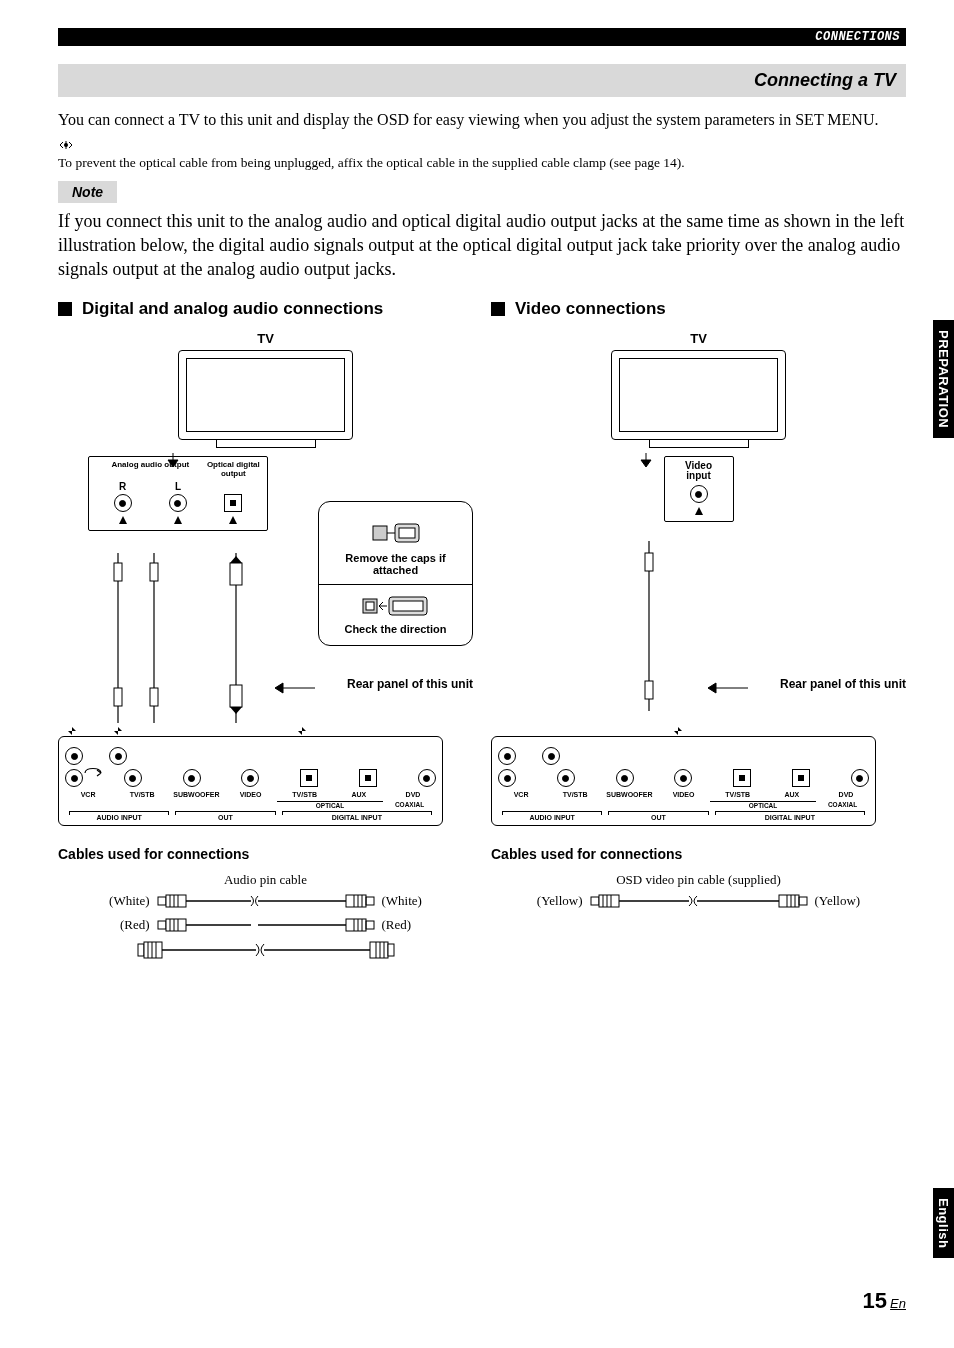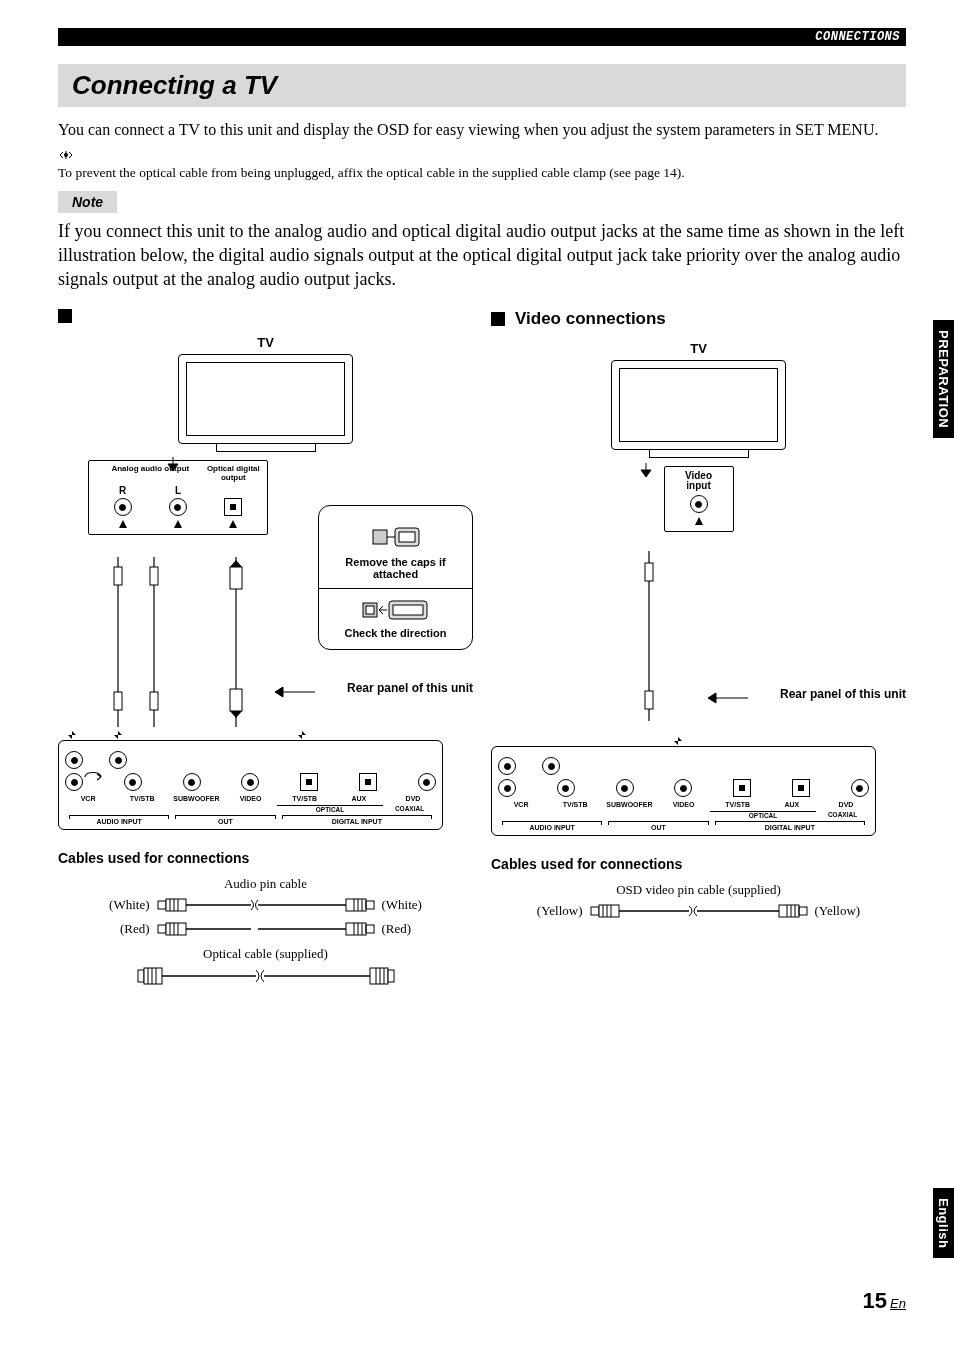--- a/index.html
+++ b/index.html
@@ -36,21 +36,22 @@
   }
   .title-band {
     background: #d9d9d9;
     padding: 6px 10px 6px 14px;
     margin-bottom: 12px;
   }
   .title-band h1 {
     font-family: Arial, sans-serif;
     font-style: italic;
     font-weight: bold;
-    font-size: 26px;
+    font-size: 18px;
+    text-align: right;
   }
   .body-text {
     font-size: 16px;
     line-height: 1.35;
     margin-bottom: 8px;
   }
   .tip-icon {
     font-size: 14px;
   }
   .tip-text {
@@ -338,20 +339,21 @@
   <p class="tip-text">To prevent the optical cable from being unplugged, affix the optical cable in the supplied cable clamp (see page 14).</p>
 
   <div class="note-box">Note</div>
   <p class="note-text">If you connect this unit to the analog audio and optical digital audio output jacks at the same time as shown in the left illustration below, the digital audio signals output at the optical digital output jack take priority over the analog audio signals output at the analog audio output jacks.</p>
 
   <div class="two-col">
 
     <div class="col rp-left">
       <div class="section-head">
         <div class="sq"></div>
+        <div class="t">Digital and analog audio connections</div>
       </div>
 
       <div class="diagram-wrap">
         <div class="tv-label">TV</div>
         <div class="tv-box">
           <div class="tv-screen">
               <div class="tv-inner"></div>
             </div>
           <div class="tv-foot"></div>
         </div>
@@ -520,21 +522,20 @@
             <line x1="30" y1="9" x2="95" y2="9" stroke="#000" stroke-width="1.5"></line>
             <line x1="102" y1="9" x2="190" y2="9" stroke="#000" stroke-width="1.5"></line>
             <rect x="190" y="3" width="20" height="12" fill="#fff" stroke="#000"></rect>
             <line x1="198" y1="3" x2="198" y2="15" stroke="#000"></line>
             <line x1="202" y1="3" x2="202" y2="15" stroke="#000"></line>
             <line x1="206" y1="3" x2="206" y2="15" stroke="#000"></line>
             <rect x="210" y="5" width="8" height="8" fill="none" stroke="#000"></rect>
           </svg>
         <span>(Red)</span>
       </div>
-      <div class="cable-caption" style="margin-top:8px;">Optical cable (supplied)</div>
       <div class="cable-line">
         <svg class="cable-svg" width="260" height="20">
             <rect x="2" y="4" width="6" height="12" fill="#fff" stroke="#000"></rect>
             <rect x="8" y="2" width="18" height="16" fill="#fff" stroke="#000"></rect>
             <line x1="12" y1="2" x2="12" y2="18" stroke="#000"></line>
             <line x1="16" y1="2" x2="16" y2="18" stroke="#000"></line>
             <line x1="20" y1="2" x2="20" y2="18" stroke="#000"></line>
             <line x1="26" y1="10" x2="120" y2="10" stroke="#000" stroke-width="1.5"></line>
             <path d="M120 4 Q126 10 120 16 M128 4 Q122 10 128 16" stroke="#000" fill="none"></path>
             <line x1="128" y1="10" x2="234" y2="10" stroke="#000" stroke-width="1.5"></line>

